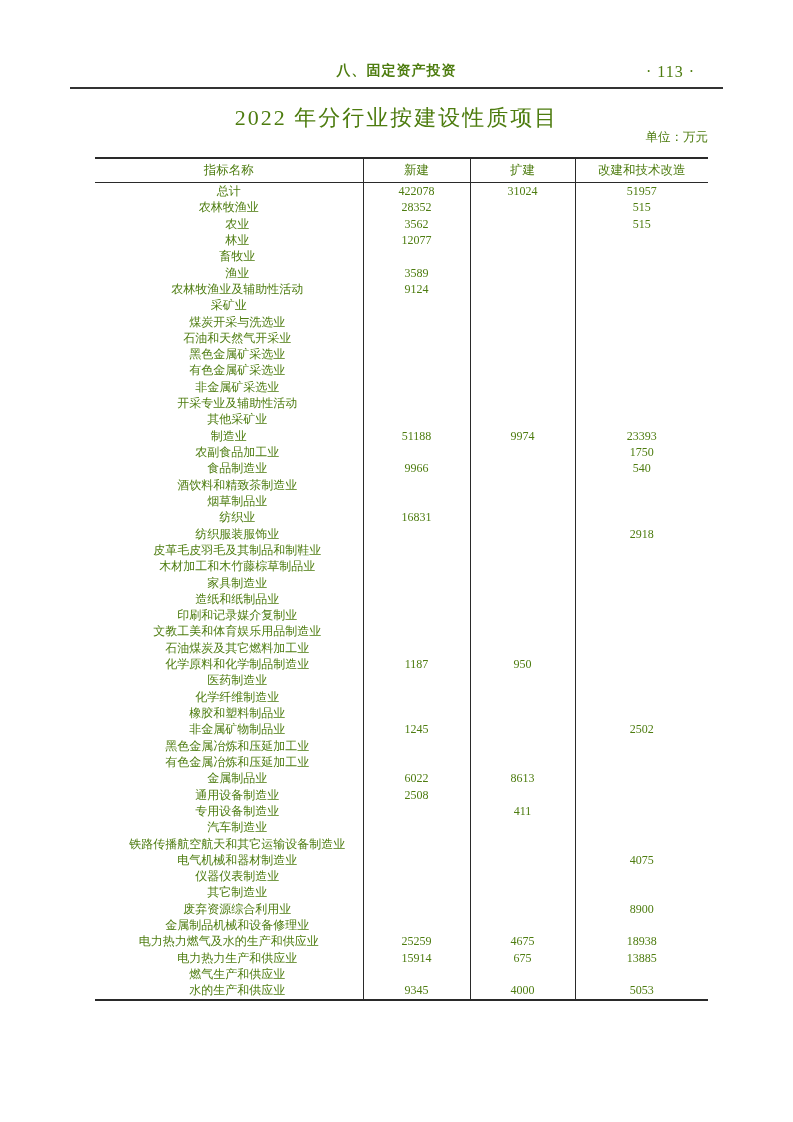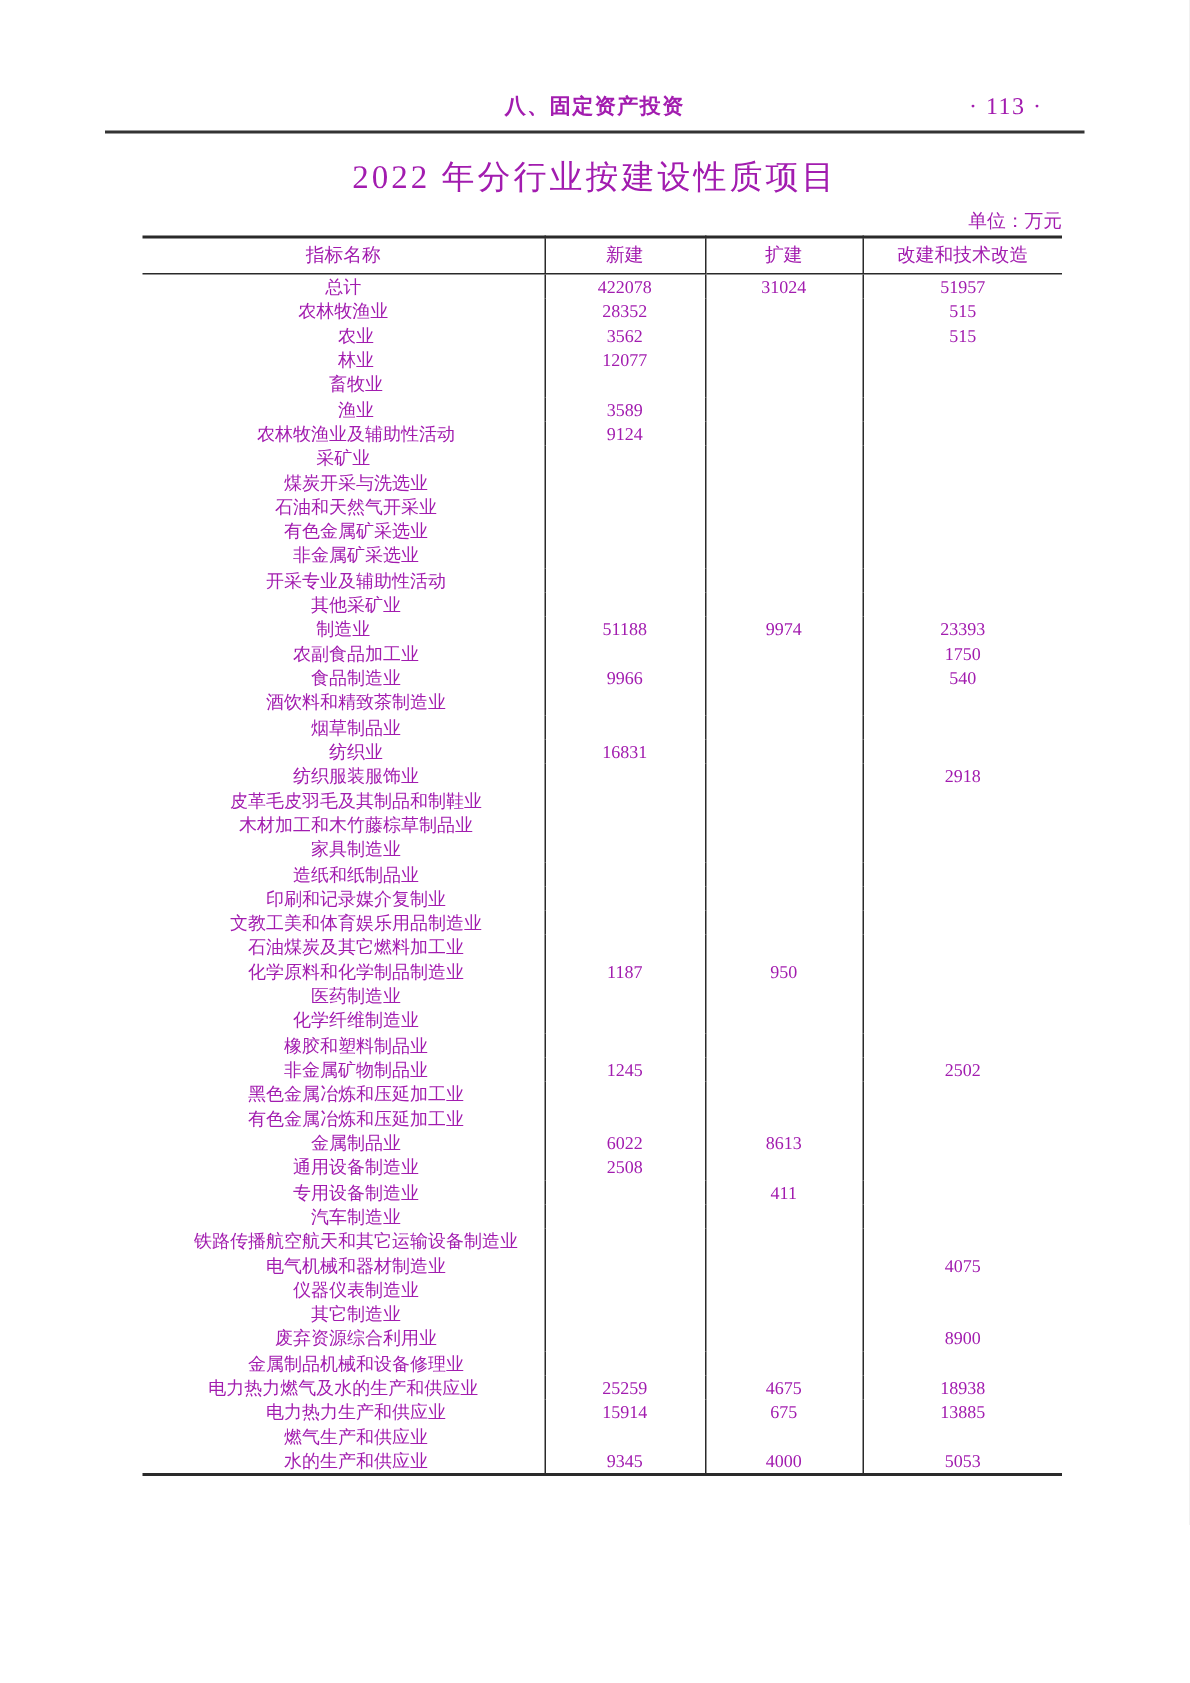--- a/index.html
+++ b/index.html
@@ -2,21 +2,21 @@
 <html><head>
 <meta charset="utf-8">
 <style>
   html,body{margin:0;padding:0;background:#e8e8e8;}
   .page{
     position:relative;
     width:793px;height:1122px;
     background:#ffffff;
     margin:0 auto;
     font-family:"Liberation Serif","DejaVu Serif",serif;
-    color:#a21caf;
+    color:#4d7c0f;
     overflow:hidden;
   }
   .section-title{
     position:absolute;top:62px;left:0;width:100%;
     text-align:center;
     font-family:"Liberation Sans","DejaVu Sans",sans-serif;
     font-weight:bold;font-size:14px;letter-spacing:1px;
   }
   .page-number{
     position:absolute;top:63px;right:98px;
@@ -25,21 +25,21 @@
   .header-rule{
     position:absolute;top:87px;left:70px;width:653px;height:0;
     border-top:2px solid #333;
   }
   .doc-title{
     position:absolute;top:103px;left:0;width:100%;
     text-align:center;
     font-size:22px;font-weight:400;letter-spacing:2px;
   }
   .unit-label{
-    position:absolute;top:139px;right:85px;
+    position:absolute;top:129px;right:85px;
     font-size:12.5px;
   }
   table.data-table{
     position:absolute;top:157px;left:95px;
     width:613px;
     border-collapse:collapse;table-layout:fixed;
     border-top:2px solid #2a2a2a;
     border-bottom:2px solid #2a2a2a;
   }
   table.data-table thead th{
@@ -146,20 +146,26 @@
           <td class="val"></td>
           <td class="val"></td>
         </tr>
         <tr>
           <td class="label indent">石油和天然气开采业</td>
           <td class="val"></td>
           <td class="val"></td>
           <td class="val"></td>
         </tr>
         <tr>
+          <td class="label indent">黑色金属矿采选业</td>
+          <td class="val"></td>
+          <td class="val"></td>
+          <td class="val"></td>
+        </tr>
+        <tr>
           <td class="label indent">有色金属矿采选业</td>
           <td class="val"></td>
           <td class="val"></td>
           <td class="val"></td>
         </tr>
         <tr>
           <td class="label indent">非金属矿采选业</td>
           <td class="val"></td>
           <td class="val"></td>
           <td class="val"></td>

